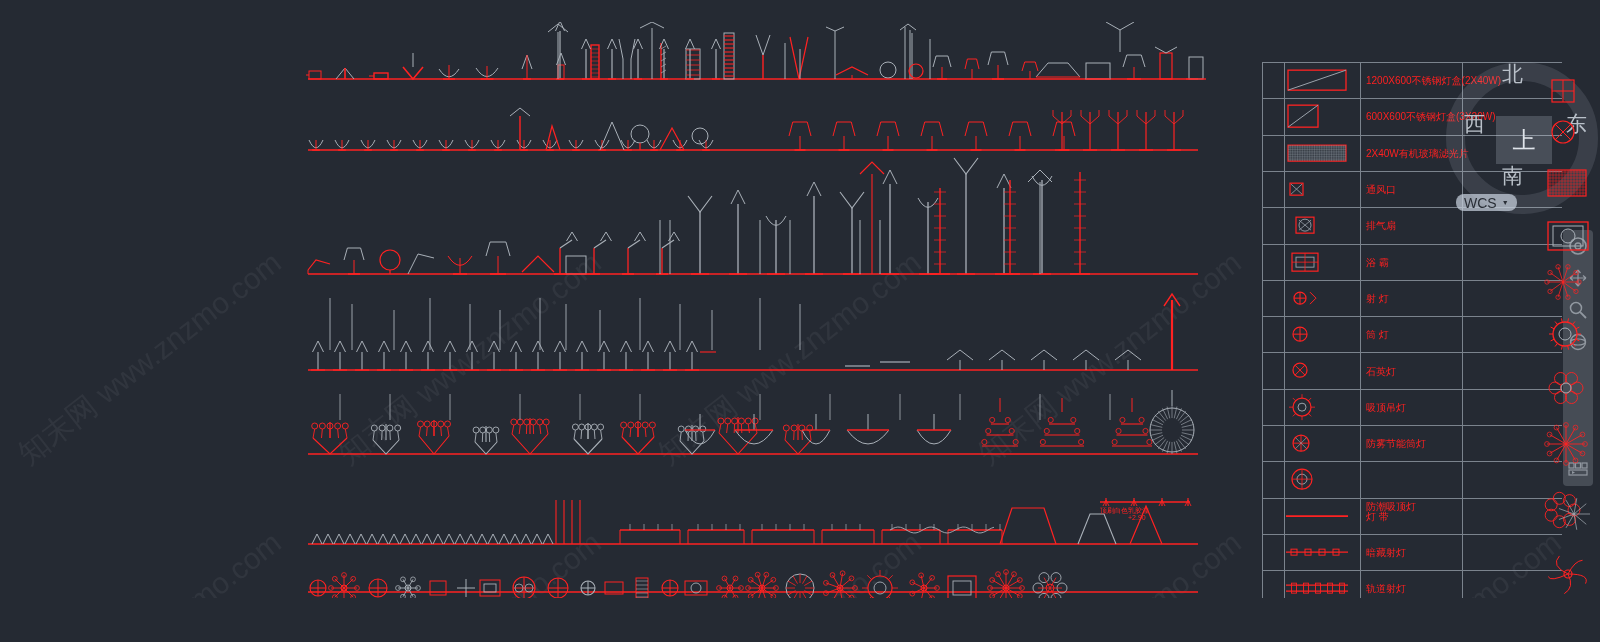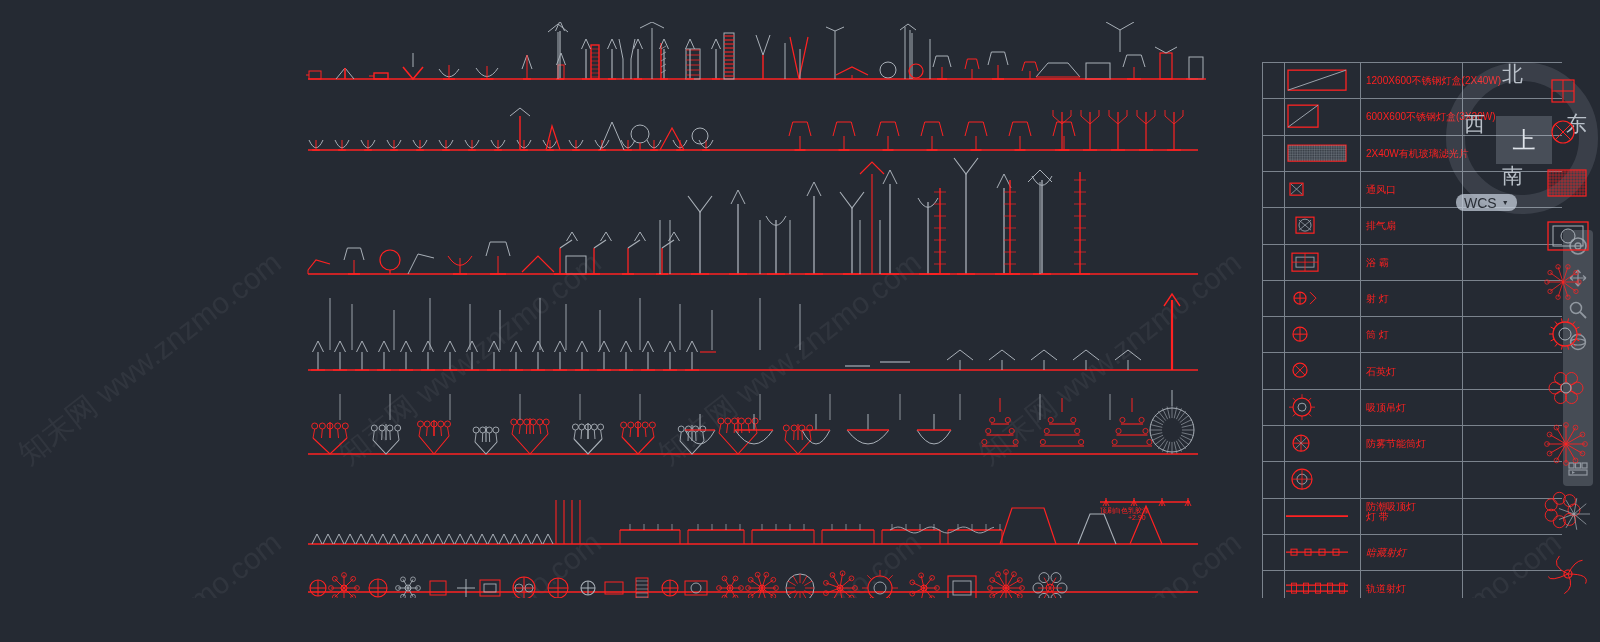--- a/index.html
+++ b/index.html
@@ -1135,21 +1135,21 @@
         <div style="position: absolute; left: 24px; top: 401.3px; width: 72px; height: 32.3px;"><svg width="72" height="32.3">
             <circle cx="16" cy="16.15" r="10" fill="none" stroke="#ff2222" stroke-width="1.2"></circle>
             <circle cx="16" cy="16.15" r="5" fill="none" stroke="#9aa2ab" stroke-width="1"></circle>
             <line x1="16" y1="6.149999999999999" x2="16" y2="26.15" stroke="#ff2222" stroke-width="0.8"></line>
             <line x1="6" y1="16.15" x2="26" y2="16.15" stroke="#ff2222" stroke-width="0.8"></line>
           </svg></div>
         <div class="lg-label" style="left: 104px; top: 447.75px;">灯   带</div>
         <div style="position: absolute; left: 24px; top: 437.6px; width: 72px; height: 32.3px;"><svg width="72" height="32.3">
             <line x1="0" y1="16.15" x2="62" y2="16.15" stroke="#ff2222" stroke-width="1.6"></line>
           </svg></div>
-        <div class="lg-label" style="left: 104px; top: 484.05px; font-style: italic;">暗藏射灯</div>
+        <div class="lg-label" style="left: 104px; top: 484.05px;">暗藏射灯</div>
         <div style="position: absolute; left: 24px; top: 473.9px; width: 72px; height: 32.3px;"><svg width="72" height="32.3">
             <line x1="0" y1="16.15" x2="62" y2="16.15" stroke="#ff2222" stroke-width="1.2"></line>
             <rect x="5" y="13.149999999999999" width="6" height="6" fill="none" stroke="#ff2222" stroke-width="1"></rect>
             <rect x="19" y="13.149999999999999" width="6" height="6" fill="none" stroke="#ff2222" stroke-width="1"></rect>
             <rect x="33" y="13.149999999999999" width="6" height="6" fill="none" stroke="#ff2222" stroke-width="1"></rect>
             <rect x="47" y="13.149999999999999" width="6" height="6" fill="none" stroke="#ff2222" stroke-width="1"></rect>
           </svg></div>
         <div class="lg-label" style="left: 104px; top: 520.35px;">轨道射灯</div>
         <div style="position: absolute; left: 24px; top: 510.2px; width: 72px; height: 32.3px;"><svg width="72" height="32.3">
             <line x1="0" y1="13.149999999999999" x2="62" y2="13.149999999999999" stroke="#ff2222" stroke-width="1.2"></line>

